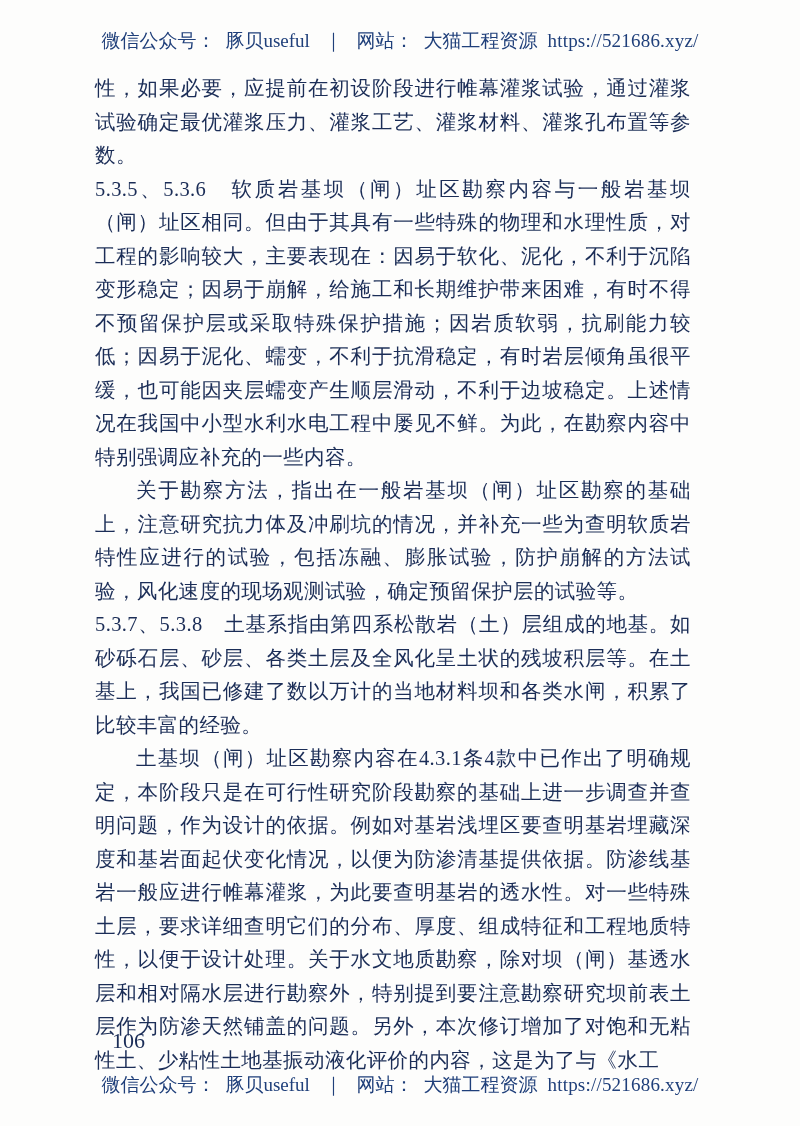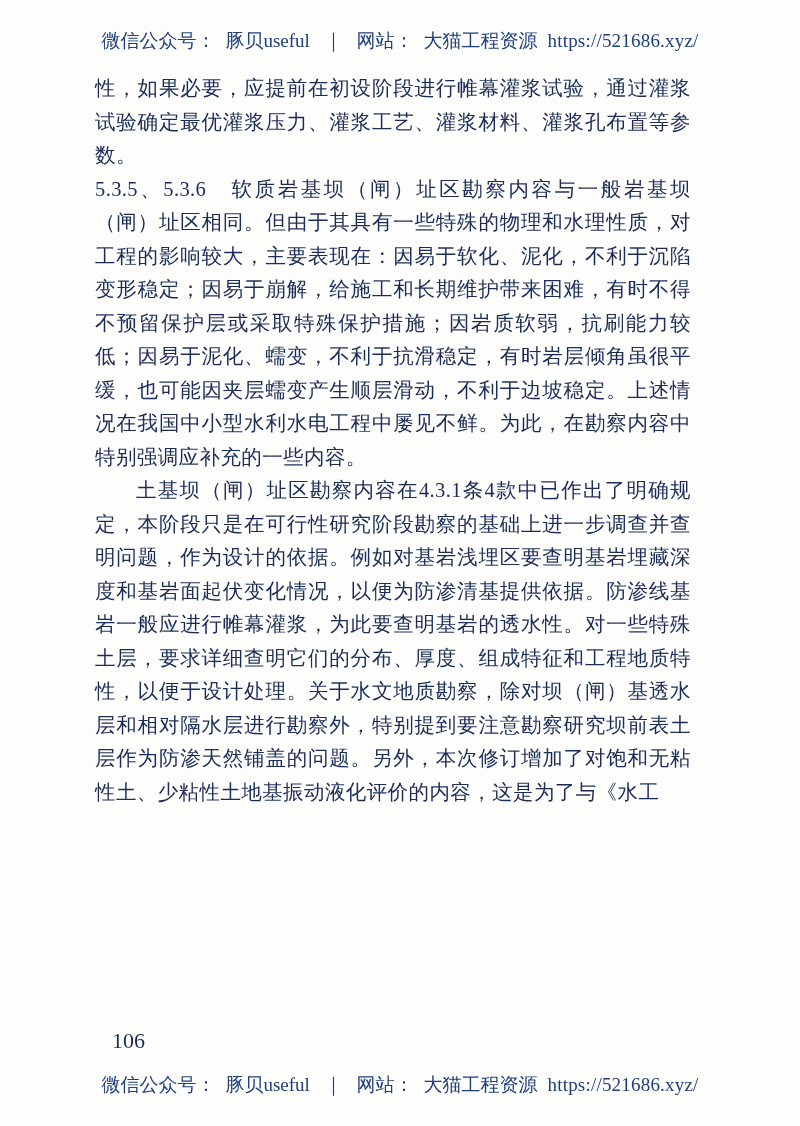--- a/index.html
+++ b/index.html
@@ -90,21 +90,23 @@
       <span>大猫工程资源</span>
     <span class="wm-url">https://521686.xyz/</span>
   </div>
 
   <div class="content">
 
     <p><span>性，如果必要，应提前在初设阶段进行帷幕灌浆试验，通过灌浆试验确定最优灌浆压力、灌浆工艺、灌浆材料、灌浆孔布置等参数。</span></p>
 
     <p><span class="num-head">5.3.5、5.3.6</span><span>　软质岩基坝（闸）址区勘察内容与一般岩基坝（闸）址区相同。但由于其具有一些特殊的物理和水理性质，对工程的影响较大，主要表现在：因易于软化、泥化，不利于沉陷变形稳定；因易于崩解，给施工和长期维护带来困难，有时不得不预留保护层或采取特殊保护措施；因岩质软弱，抗刷能力较低；因易于泥化、蠕变，不利于抗滑稳定，有时岩层倾角虽很平缓，也可能因夹层蠕变产生顺层滑动，不利于边坡稳定。上述情况在我国中小型水利水电工程中屡见不鲜。为此，在勘察内容中特别强调应补充的一些内容。</span></p>
 
+    <p class="indent"><span>关于勘察方法，指出在一般岩基坝（闸）址区勘察的基础上，注意研究抗力体及冲刷坑的情况，并补充一些为查明软质岩特性应进行的试验，包括冻融、膨胀试验，防护崩解的方法试验，风化速度的现场观测试验，确定预留保护层的试验等。</span></p>
 
+    <p><span class="num-head">5.3.7、5.3.8</span><span>　土基系指由第四系松散岩（土）层组成的地基。如砂砾石层、砂层、各类土层及全风化呈土状的残坡积层等。在土基上，我国已修建了数以万计的当地材料坝和各类水闸，积累了比较丰富的经验。</span></p>
 
     <p class="indent"><span>土基坝（闸）址区勘察内容在4.3.1条4款中已作出了明确规定，本阶段只是在可行性研究阶段勘察的基础上进一步调查并查明问题，作为设计的依据。例如对基岩浅埋区要查明基岩埋藏深度和基岩面起伏变化情况，以便为防渗清基提供依据。防渗线基岩一般应进行帷幕灌浆，为此要查明基岩的透水性。对一些特殊土层，要求详细查明它们的分布、厚度、组成特征和工程地质特性，以便于设计处理。关于水文地质勘察，除对坝（闸）基透水层和相对隔水层进行勘察外，特别提到要注意勘察研究坝前表土层作为防渗天然铺盖的问题。另外，本次修订增加了对饱和无粘性土、少粘性土地基振动液化评价的内容，这是为了与《水工</span></p>
 
   </div>
 
   <div class="page-number">106</div>
 
   <div class="watermark-bar watermark-bottom">
     <span>微信公众号：</span>
       <span>豚贝useful</span>

